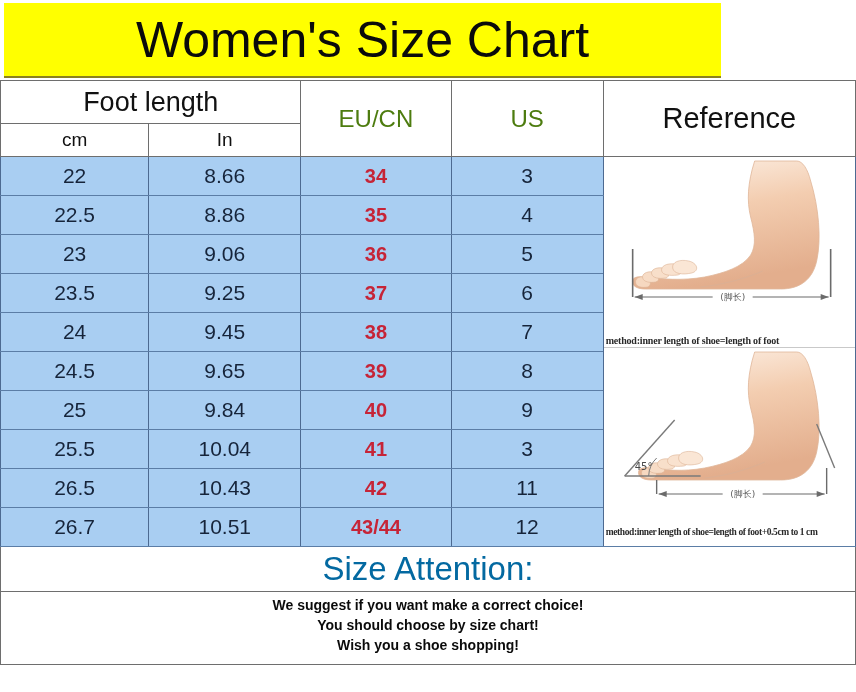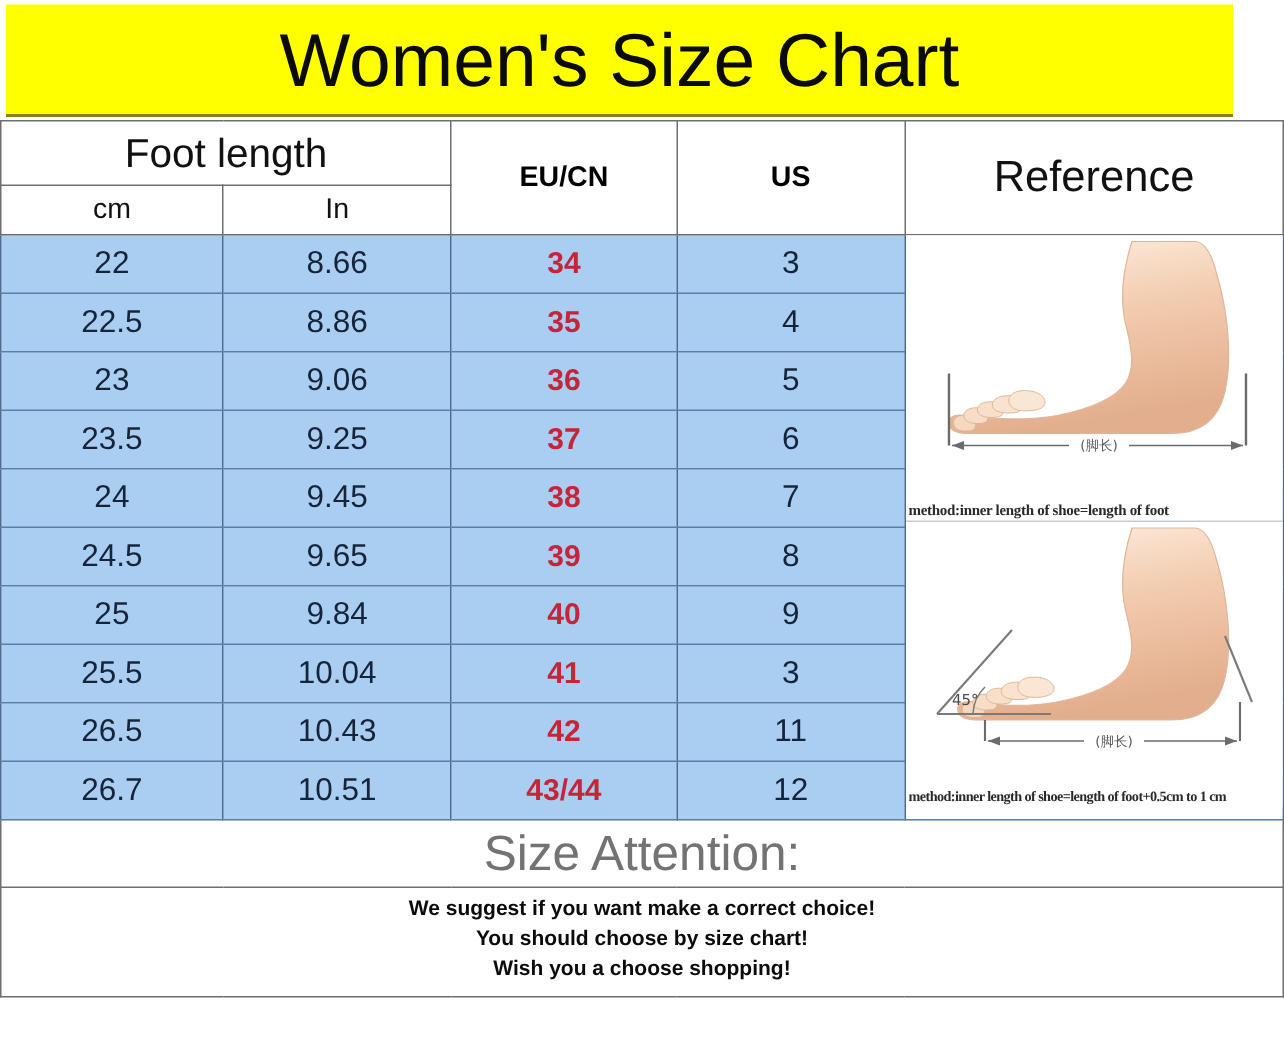--- a/index.html
+++ b/index.html
@@ -21,21 +21,21 @@
     height: 692px;
     background: #ffffff;
     box-sizing: border-box;
   }
 
   
   .title-band {
     position: absolute;
     left: 4px;
     top: 3px;
-    width: 818px;
+    width: 717px;
     height: 75px;
     background: #ffff00;
     border-bottom: 2px solid #8a8120;
     display: flex;
     align-items: center;
     justify-content: center;
     box-sizing: border-box;
   }
   .title-text {
     font-size: 50px;
@@ -77,23 +77,23 @@
     color: #111111;
     border-bottom: 1px solid #6e6e6e;
   }
   .hdr-sub {
     height: 32px;
     font-size: 19px;
     font-weight: 400;
     color: #111111;
   }
   .hdr-big {
-    font-size: 19px;
-    font-weight: 700;
-    color: #000000;
+    font-size: 24px;
+    font-weight: 400;
+    color: #4d7c0f;
   }
   .hdr-ref {
     font-size: 29px;
     font-weight: 400;
     color: #111111;
   }
 
   
   tr.data-row td {
     height: 38px;
@@ -156,21 +156,21 @@
   .ref-caption.tight { font-size: 9.5px; letter-spacing: -0.4px; }
 
   
   .attention-row td {
     height: 44px;
     background: #ffffff;
     border: 1px solid #6e6e6e;
   }
   .attention-title {
     font-size: 33px;
-    color: #737373;
+    color: #0369a1;
     font-weight: 400;
   }
   .note-row td {
     background: #ffffff;
     border: 1px solid #6e6e6e;
     border-top: none;
     padding: 4px 0 8px 0;
   }
   .note-line {
     font-size: 14px;
@@ -359,19 +359,19 @@
       </tr>
 
       <tr class="attention-row">
         <td class="attention-title" colspan="5">Size Attention:</td>
       </tr>
 
       <tr class="note-row">
         <td colspan="5">
           <div class="note-line">We suggest if you want make a correct choice!</div>
           <div class="note-line">You should choose by size chart!</div>
-          <div class="note-line">Wish you a choose shopping!</div>
+          <div class="note-line">Wish you a shoe shopping!</div>
         </td>
       </tr>
     </tbody>
   </table>
 
 </div>
 
 </body></html>

